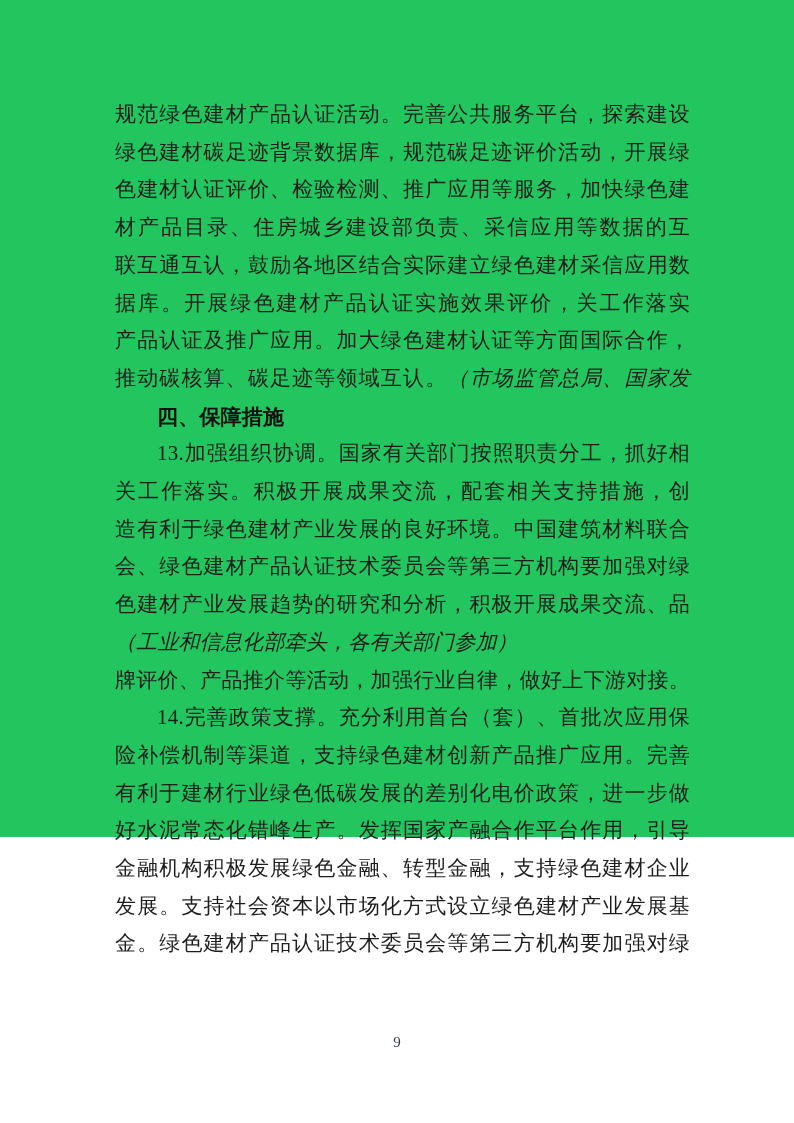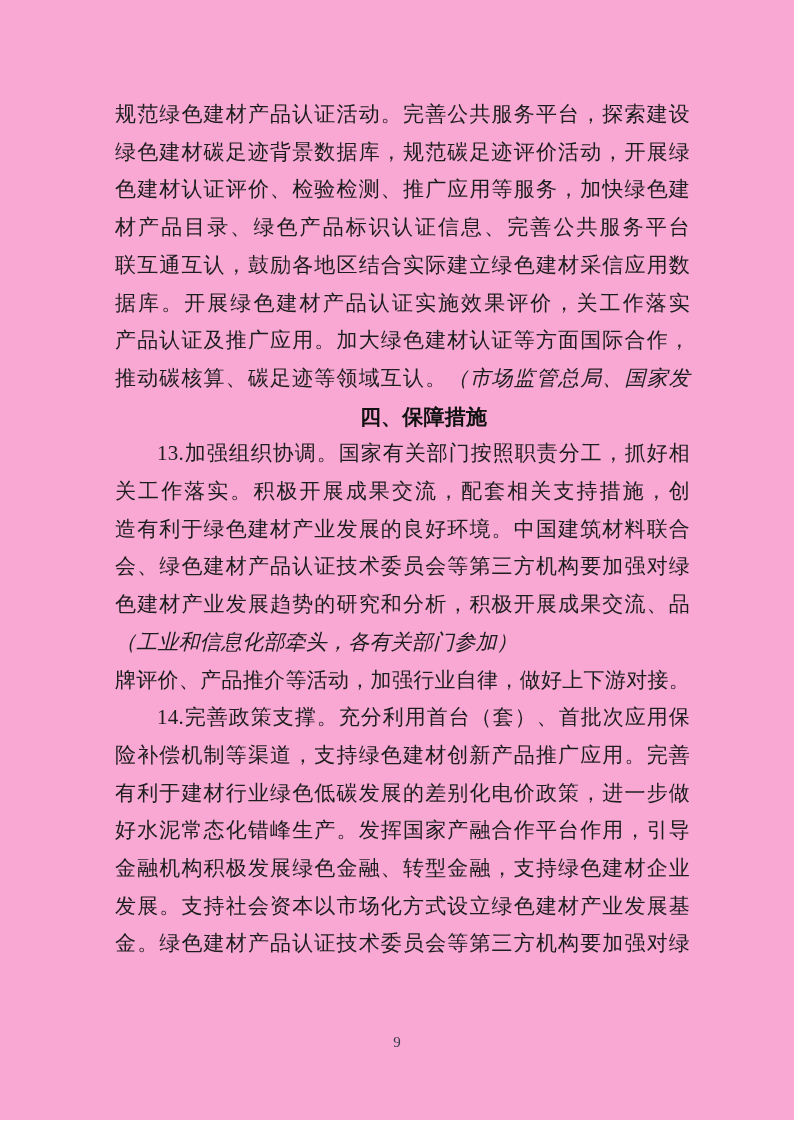--- a/index.html
+++ b/index.html
@@ -12,22 +12,22 @@
     height: 1123px;
     position: relative;
     overflow: hidden;
     font-family: "Liberation Serif", "DejaVu Serif", serif;
     color: #1d1d1d;
   }
   .page {
     position: absolute;
     left: 0; top: 0;
     width: 794px;
-    height: 1120px;
-    background: #f9a8d4;
+    height: 837px;
+    background: #22c55e;
   }
   .doc-body {
     position: absolute;
     left: 115px;
     top: 96px;
     width: 575px;
     font-size: 21px;
     line-height: 37.7px;
     letter-spacing: 0.2px;
   }
@@ -35,21 +35,21 @@
   .line {
     text-align: left;
     white-space: normal;
   }
   .line.full {
     text-align: justify;
     text-align-last: justify;
     -moz-text-align-last: justify;
     text-justify: inter-character;
   }
-  .line.ind { text-indent: 42px; text-align: center; }
+  .line.ind { text-indent: 42px; }
   .para.heading .line {
     font-family: "Liberation Sans", "DejaVu Sans", sans-serif;
     font-weight: bold;
     color: #111111;
   }
   .run-body { font-style: normal; }
   .run-kai { font-style: italic; margin-top: 34px; }
   .footer {
     position: absolute;
     left: 0;
@@ -63,21 +63,21 @@
 </style>
 </head>
 <body>
 
 <div class="page">
   <div class="doc-body">
       <div class="para">
         <div class="line full"><span class="run-body">规范绿色建材产品认证活动。完善公共服务平台，探索建设</span></div>
         <div class="line full"><span class="run-body">绿色建材碳足迹背景数据库，规范碳足迹评价活动，开展绿</span></div>
         <div class="line full"><span class="run-body">色建材认证评价、检验检测、推广应用等服务，加快绿色建</span></div>
-        <div class="line full"><span class="run-body">材产品目录、绿色产品标识认证信息、完善公共服务平台</span></div>
+        <div class="line full"><span class="run-body">材产品目录、住房城乡建设部负责、采信应用等数据的互</span></div>
         <div class="line full"><span class="run-body">联互通互认，鼓励各地区结合实际建立绿色建材采信应用数</span></div>
         <div class="line full"><span class="run-body">据库。开展绿色建材产品认证实施效果评价，关工作落实</span></div>
         <div class="line full"><span class="run-body">产品认证及推广应用。加大绿色建材认证等方面国际合作，</span></div>
         <div class="line full"><span class="run-body">推动碳核算、碳足迹等领域互认。</span><span class="run-kai">（市场监管总局、国家发</span></div>
       </div>
       <div class="para heading">
         <div class="line ind"><span class="run-body">四、保障措施</span></div>
       </div>
       <div class="para">
         <div class="line full ind"><span class="run-body">13.加强组织协调。国家有关部门按照职责分工，抓好相</span></div>

